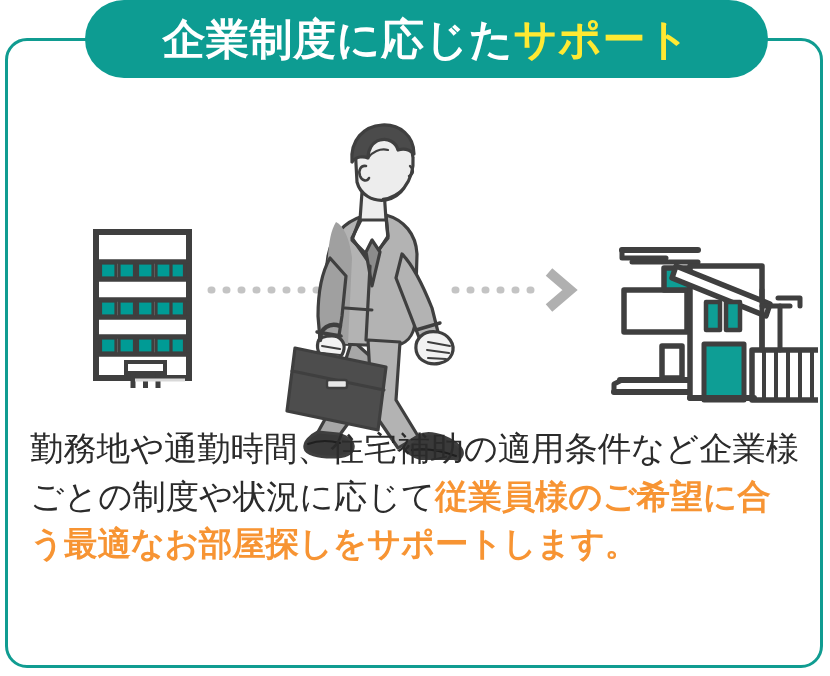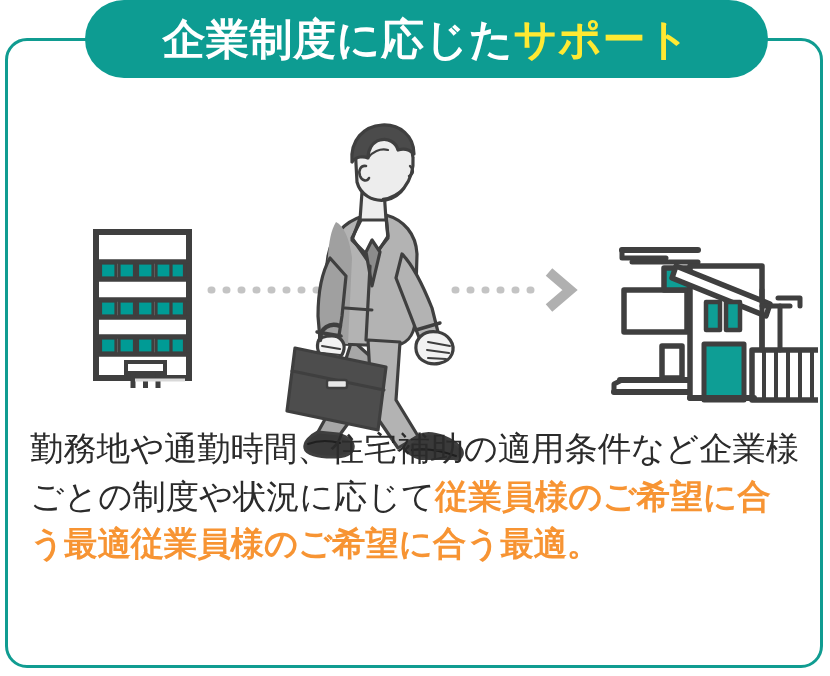--- a/index.html
+++ b/index.html
@@ -263,14 +263,14 @@
       <path d="M762,266 L790,266" stroke-width="5"></path>
       <path d="M780,266 L780,310" stroke-width="5"></path>
       <path d="M778,258 L800,258 L800,266" stroke-width="5"></path>
 
       <path d="M690,358 L754,358" stroke-width="6"></path>
     </g>
   </svg>
 </div>
 
 <div class="body-text">
-  <span class="t-dark">勤務地や通勤時間、住宅補助の適用条件など企業様ご</span><span class="t-dark">との制度や状況に応じて</span><span class="t-orange">従業員様のご希望に合う最適</span><span class="t-orange">従業員様のご希望に合う最適。</span>
+  <span class="t-dark">勤務地や通勤時間、住宅補助の適用条件など企業様ご</span><span class="t-dark">との制度や状況に応じて</span><span class="t-orange">従業員様のご希望に合う最適</span><span class="t-orange">なお部屋探しをサポートします。</span>
 </div>
 
 </body></html>

